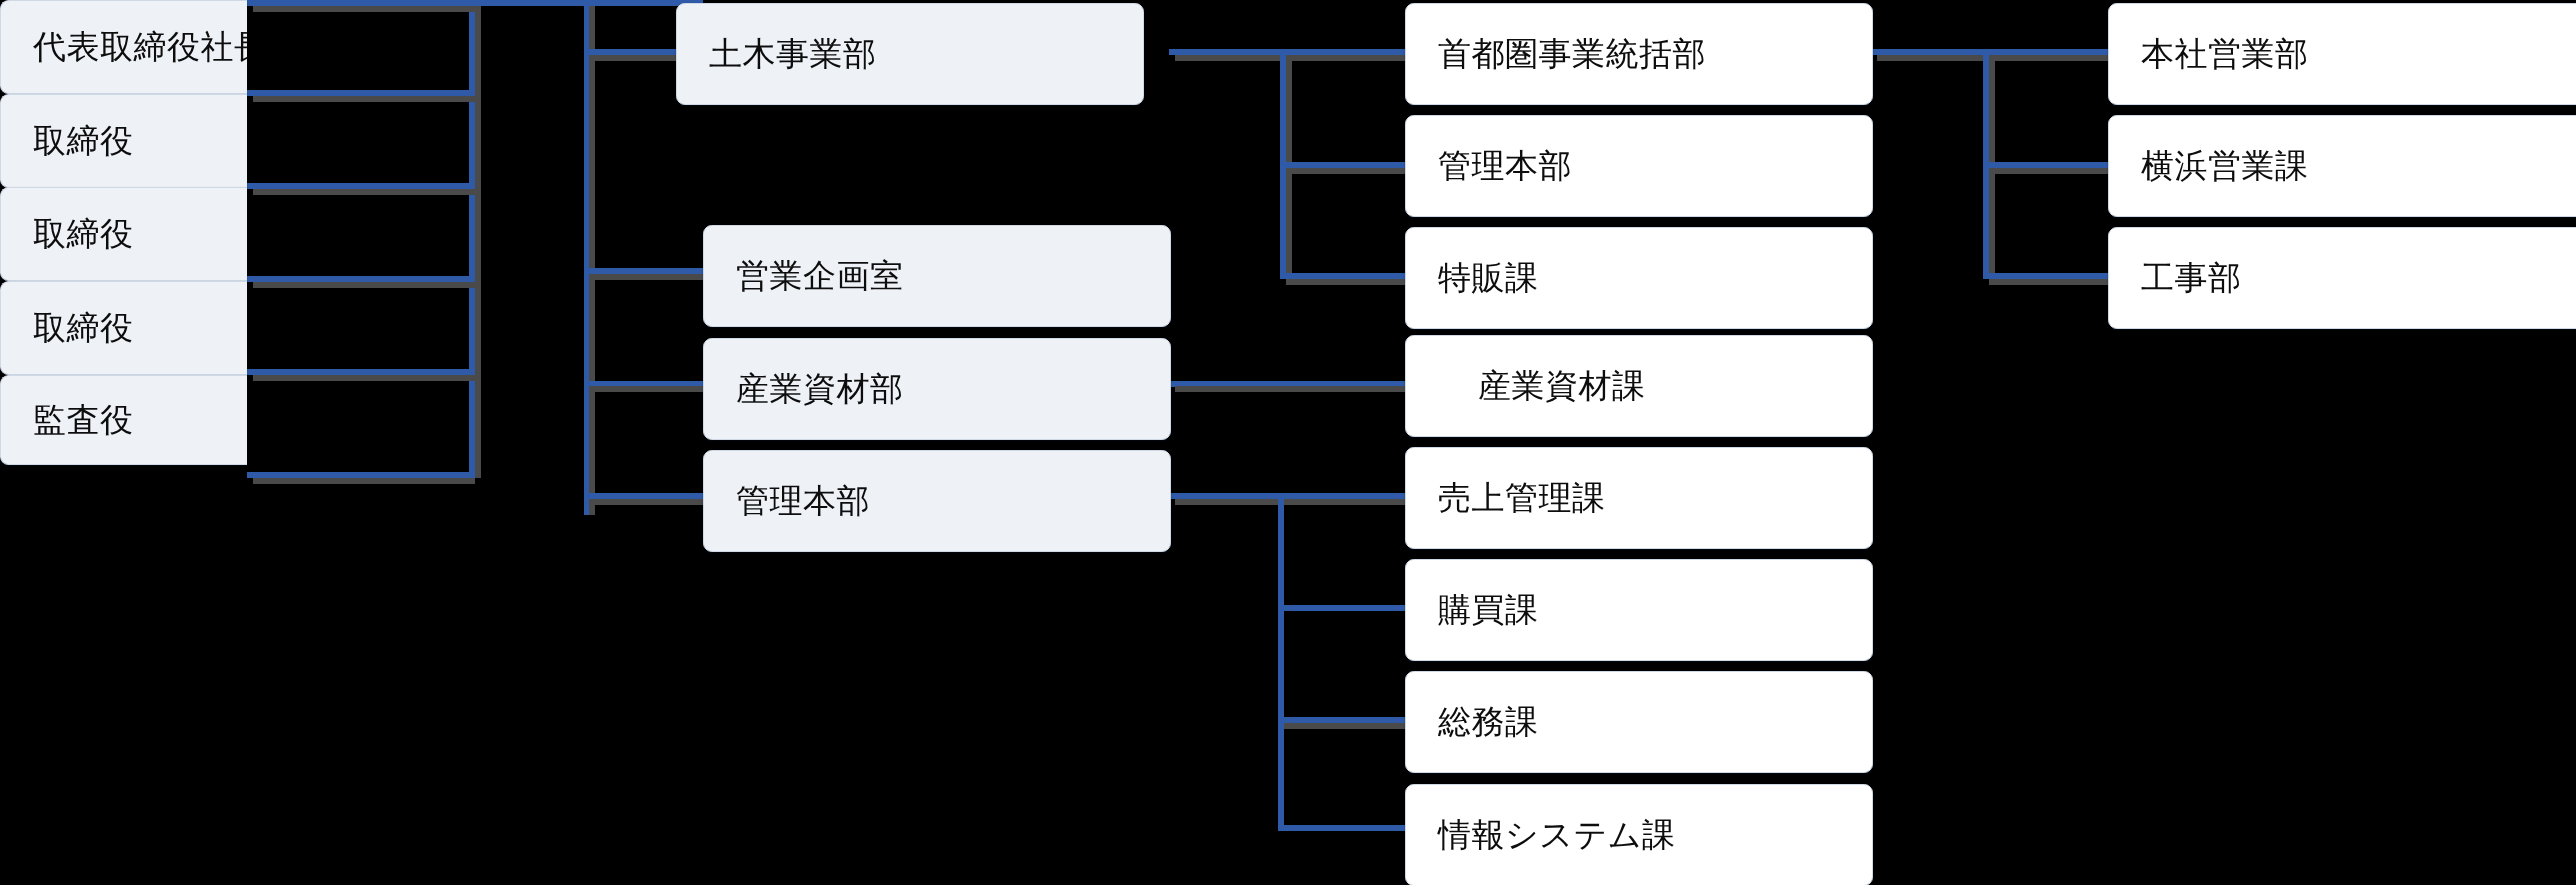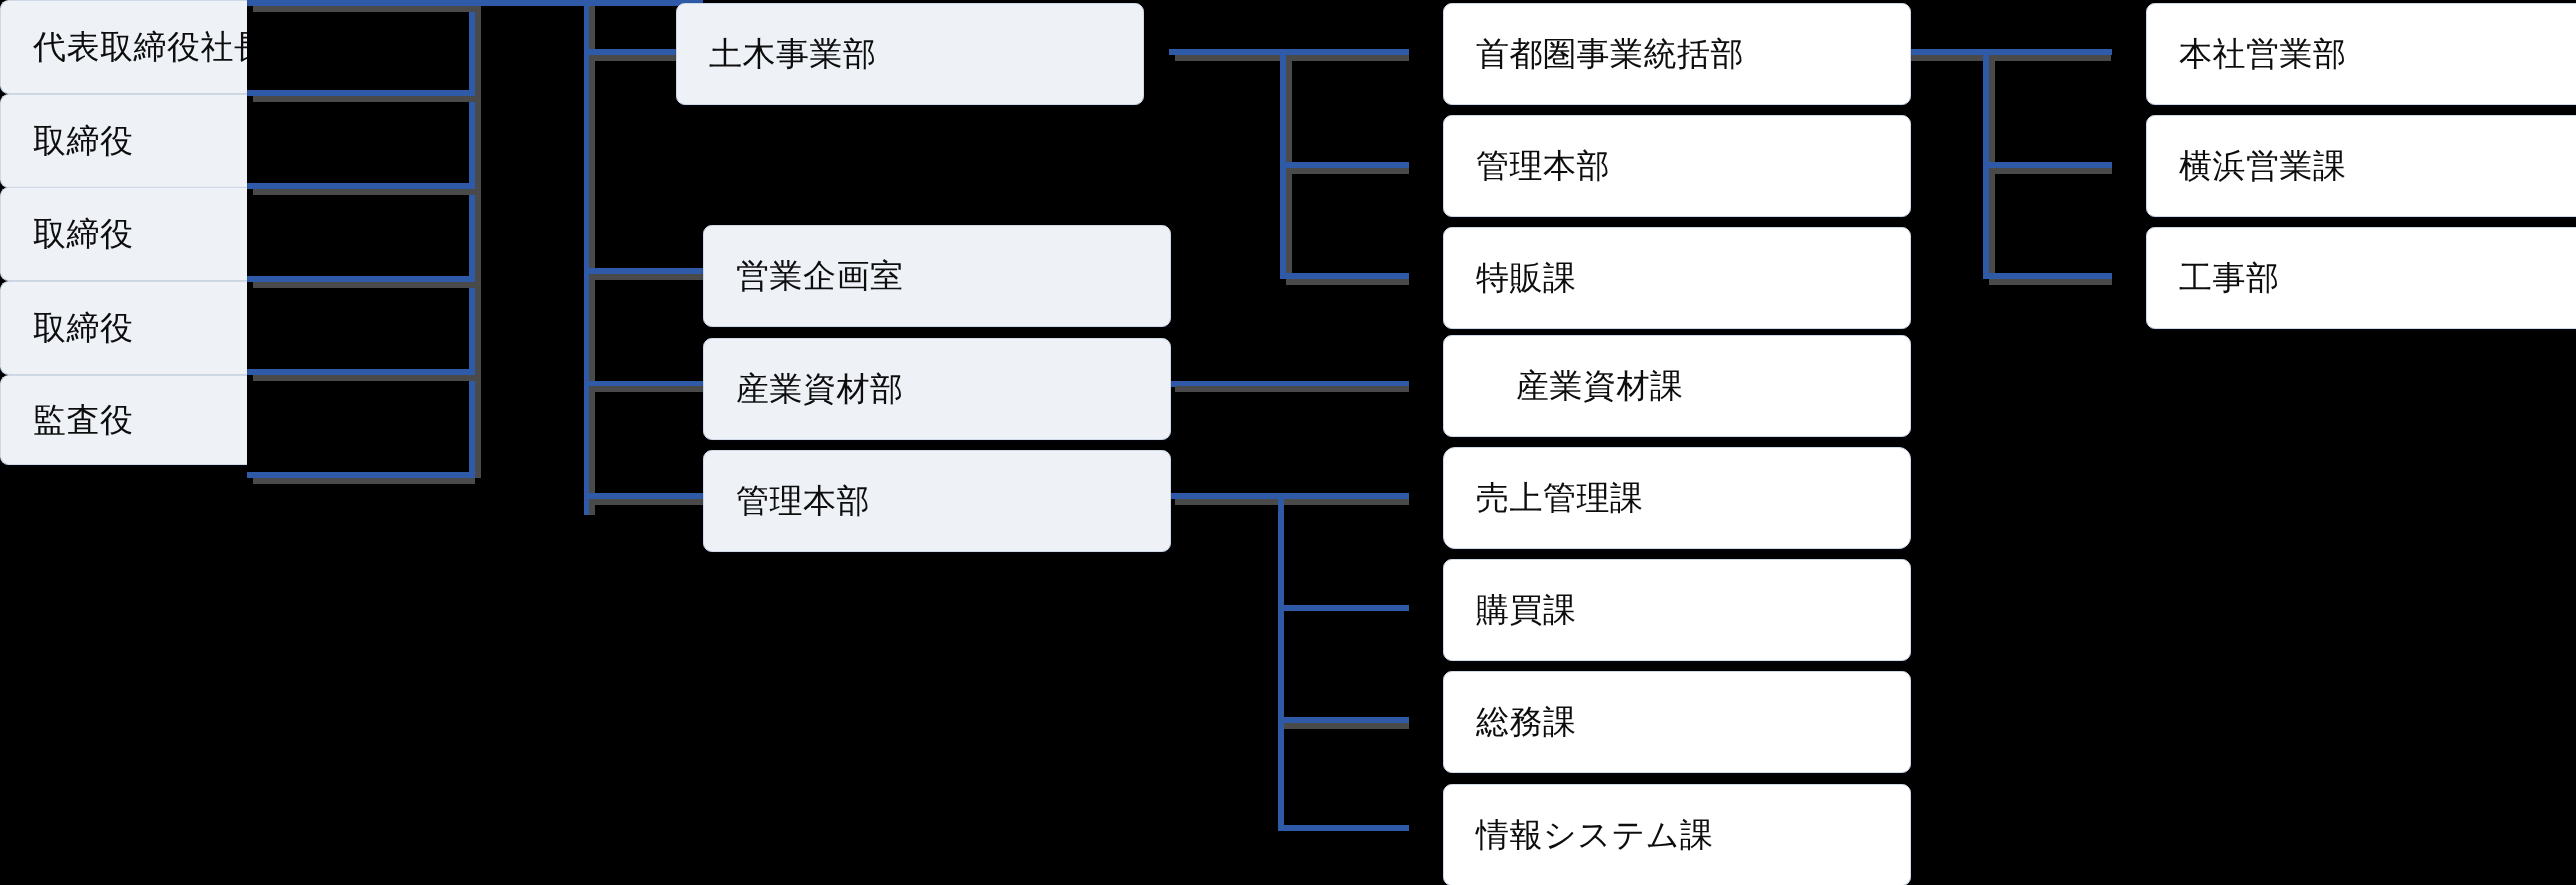--- a/index.html
+++ b/index.html
@@ -33,21 +33,21 @@
     font-size:33px;
     line-height:1.1;
     color:#0d0d0d;
     letter-spacing:0.5px;
     white-space:nowrap;
   }
 
   
   .lvl-exec{ background:#eef2f7; }
   .lvl-div { background:#eef2f7; }
-  .lvl-sec { background:#ffffff;margin-left:38px; }
+  .lvl-sec { background:#ffffff; }
 
   
   .exec{
     border-radius:8.8px 0 0 8.8px;
     border-right:none;
   }
 
   
   .conn{
     position:absolute;
@@ -172,21 +172,21 @@
   </div>
   <div class="node lvl-sec" style="left:1405px;top:115px;width:468px;height:102px;">
     <span class="label">管理本部</span>
   </div>
   <div class="node lvl-sec" style="left:1405px;top:227px;width:468px;height:102px;">
     <span class="label">特販課</span>
   </div>
   <div class="node lvl-sec" style="left:1405px;top:335px;width:468px;height:102px;padding-left:40px;">
     <span class="label">産業資材課</span>
   </div>
-  <div class="node lvl-sec" style="left:1405px;top:447px;width:468px;height:102px;border-radius:12px;">
+  <div class="node lvl-sec" style="left:1405px;top:447px;width:468px;height:102px;">
     <span class="label">売上管理課</span>
   </div>
   <div class="node lvl-sec" style="left:1405px;top:559px;width:468px;height:102px;">
     <span class="label">購買課</span>
   </div>
   <div class="node lvl-sec" style="left:1405px;top:671px;width:468px;height:102px;">
     <span class="label">総務課</span>
   </div>
   <div class="node lvl-sec" style="left:1405px;top:784px;width:468px;height:102px;">
     <span class="label">情報システム課</span>

